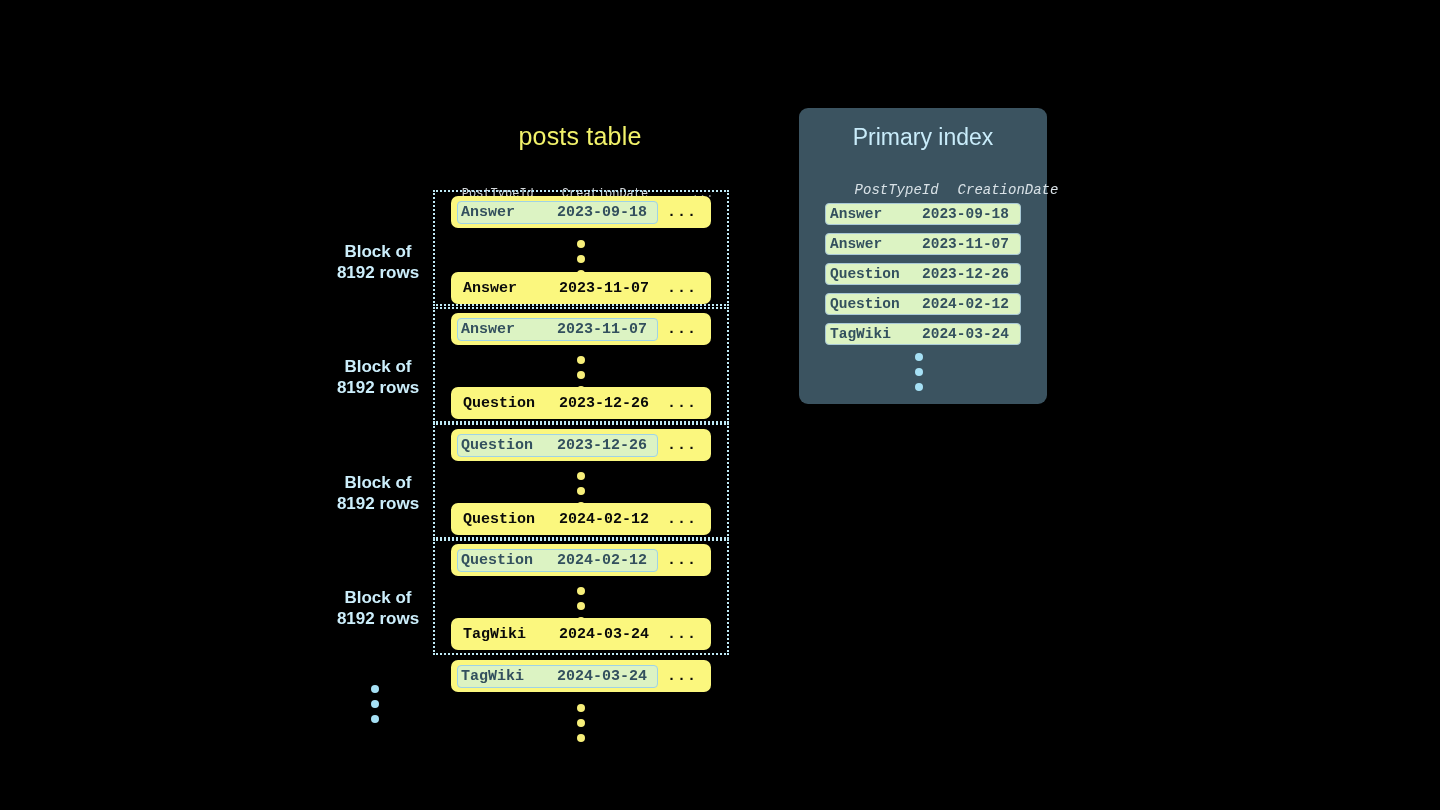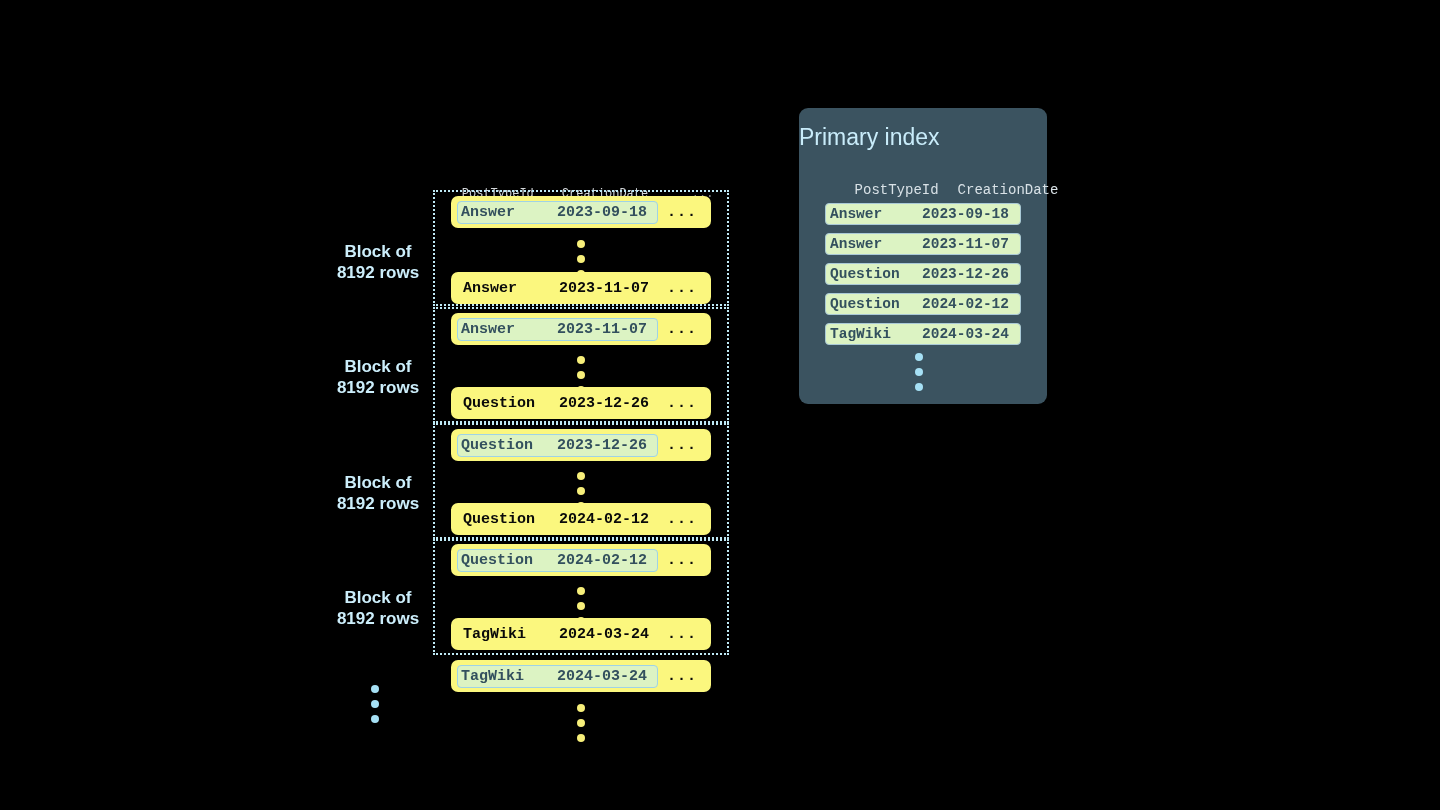--- a/index.html
+++ b/index.html
@@ -143,32 +143,33 @@
     top: 108px;
     width: 248px;
     height: 296px;
     background: #3b5360;
     border-radius: 9px;
   }
   #primary-index-title {
     position: absolute;
     left: 0; top: 16px;
     width: 100%;
-    text-align: left;
+    text-align: center;
     color: #c9ecfa;
     font-size: 23px;
     font-family: "Liberation Sans", sans-serif;
   }
   #primary-index-header {
     position: absolute;
     left: 22px; top: 58px;
     color: #d9e2e7;
     font-family: "Liberation Mono", monospace;
     font-size: 14px;
     white-space: pre;
+    font-style: italic;
   }
   #primary-index-header .pi-c1 { display: inline-block; width: 103px; }
 
   .index-row {
     position: absolute;
     left: 26px;
     width: 196px;
     height: 22px;
     background: #dcf3c3;
     border: 1px solid #a9c9d6;
@@ -183,20 +184,21 @@
     white-space: pre;
   }
   .index-row .i-type { display: inline-block; width: 92px; padding-left: 4px; }
   .index-row .i-date { display: inline-block; width: 95px; }
 </style>
 </head>
 <body>
 
 <div id="posts-table-section">
 
+  <div id="posts-table-title">posts table</div>
 
   <div id="posts-table-header">
     <span class="hdr-c1">PostTypeId</span><span class="hdr-c2">CreationDate</span><span class="hdr-c3">...</span>
   </div>
 
   <div class="block-label" style="top:131px;">
     <div>Block of</div>
     <div>8192 rows</div>
   </div>
   <div class="block" style="top:80px; height:116px;"></div>

